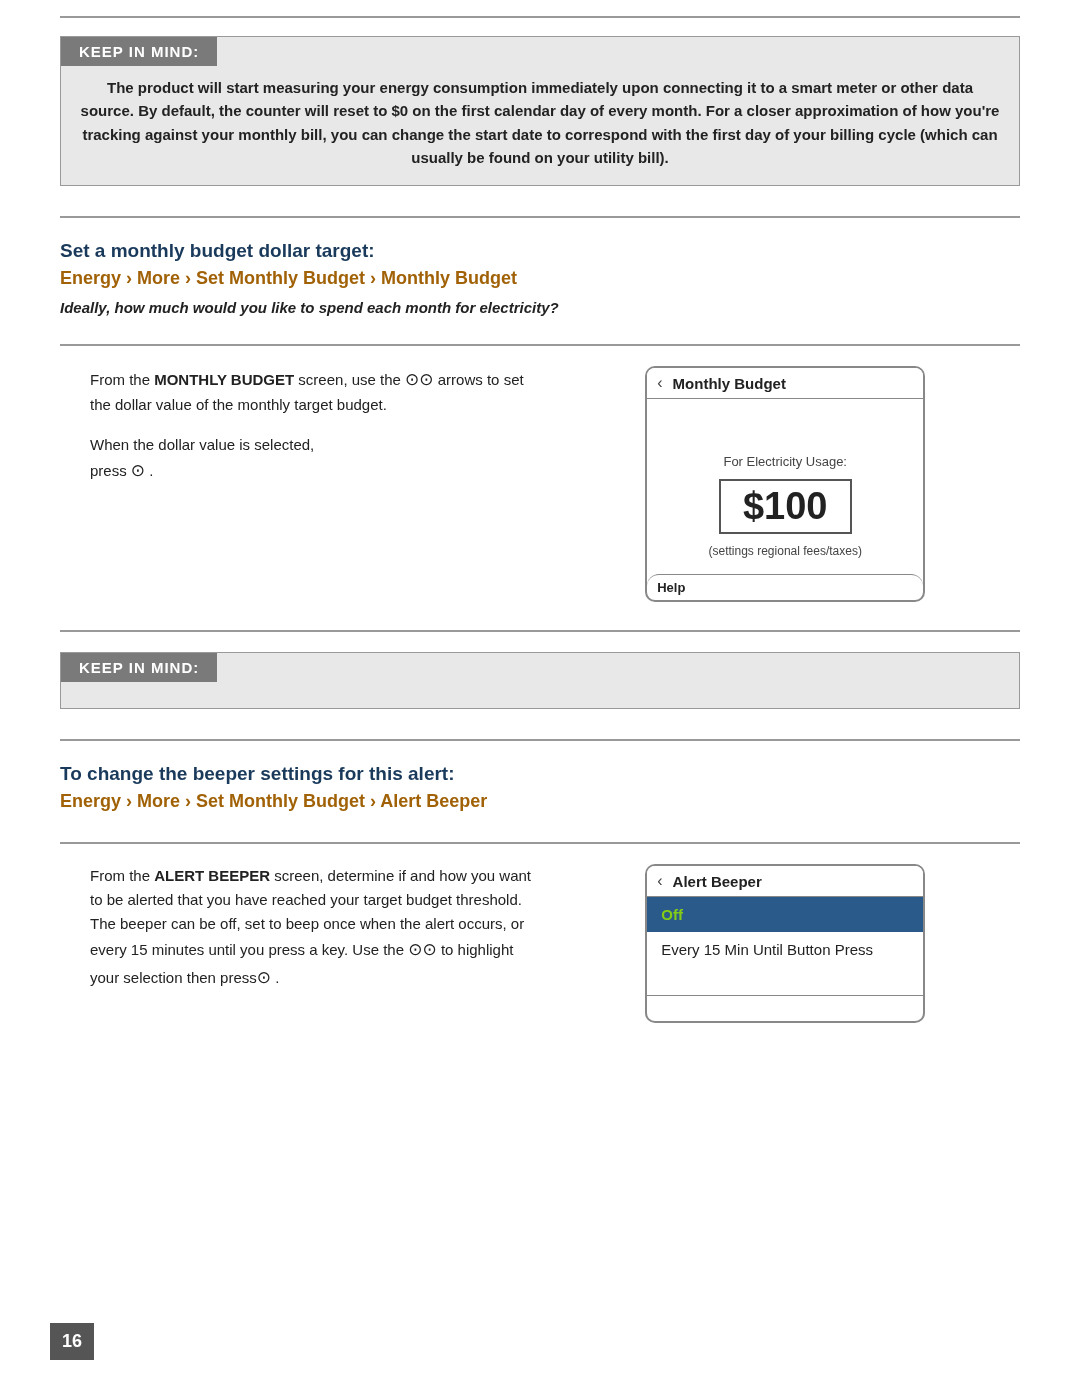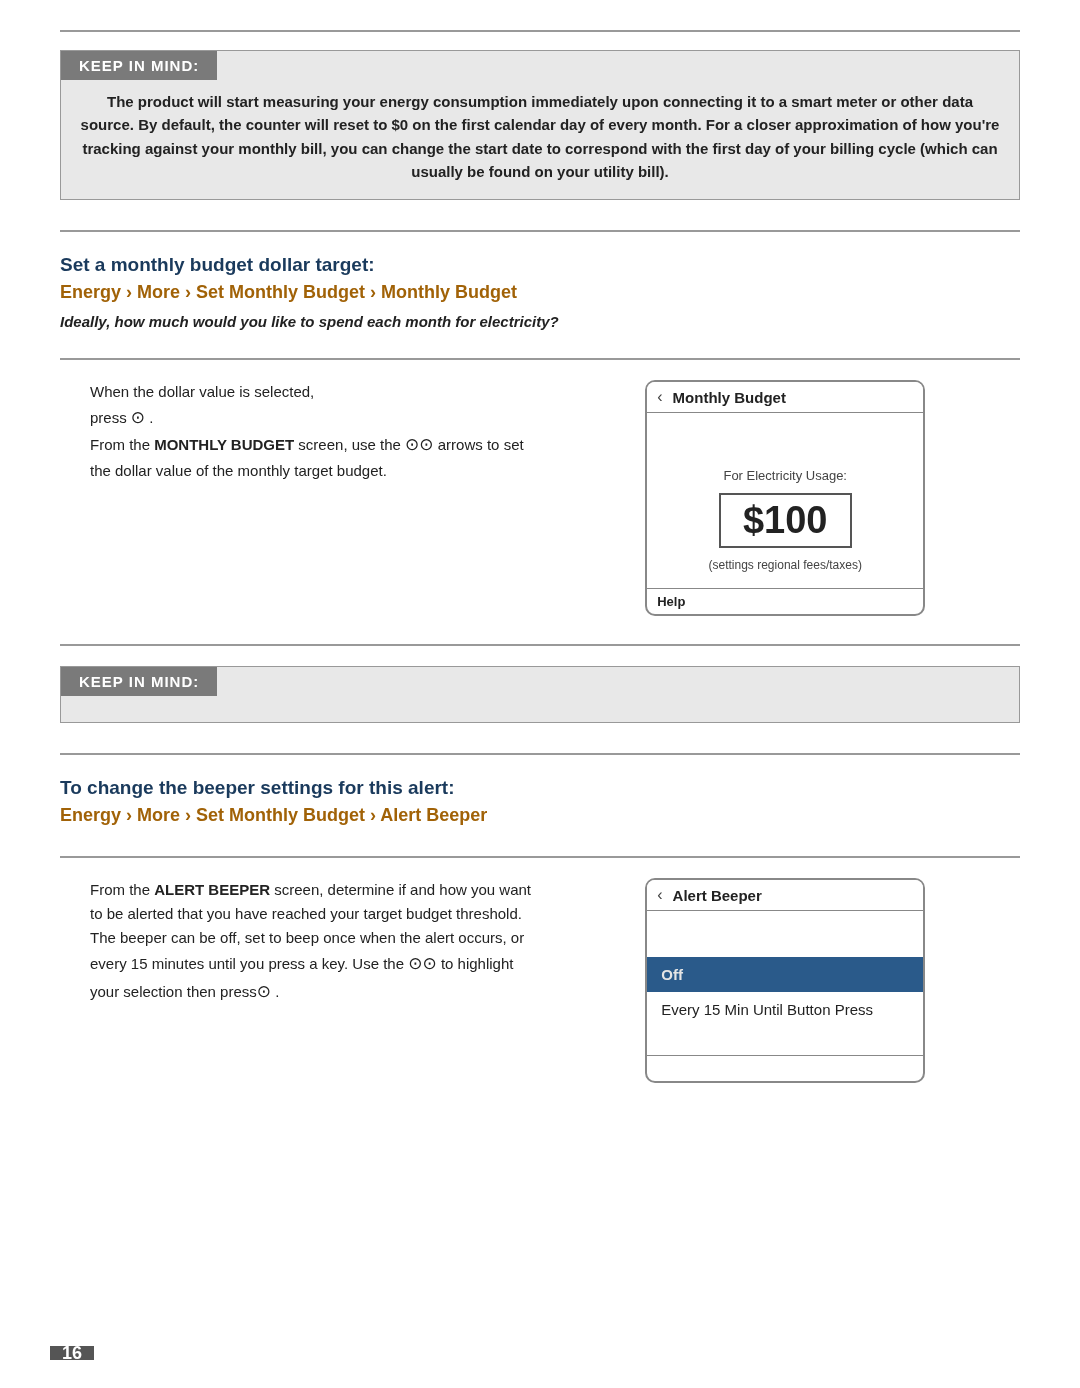--- a/index.html
+++ b/index.html
@@ -9,21 +9,21 @@
       background: #fff;
       color: #222;
       width: 1080px;
       min-height: 1388px;
       padding: 0;
     }
     .page {
       width: 1080px;
       min-height: 1388px;
       background: #fff;
-      padding: 30px 60px 40px 60px;
+      padding: 16px 60px 40px 60px;
       position: relative;
     }
 
     
     .top-line {
       border-top: 2px solid #999;
       margin-bottom: 18px;
     }
 
     
@@ -149,20 +149,21 @@
     }
     .device-body .footnote {
       font-size: 12px;
       color: #444;
       margin-bottom: 8px;
     }
     .device-footer {
       border-top: 1.5px solid #888;
       display: flex;
       padding: 5px 10px;
+      border-radius: 12px;
     }
     .device-footer .foot-btn {
       font-size: 13px;
       font-weight: bold;
       color: #222;
       flex: 1;
     }
 
     
     .device-screen-alert {
@@ -194,41 +195,40 @@
       padding: 0 0 16px 0;
     }
     .alert-option {
       padding: 7px 14px;
       font-size: 15px;
       color: #222;
       line-height: 1.4;
     }
     .alert-option.selected {
       background: #2a5a8a;
-      color: #e5e5e5;
-      font-weight: bold;
-      margin-top: 46px;
+      color: #84cc16;
+      font-weight: bold;
     }
     .alert-footer {
       border-top: 1.5px solid #888;
       height: 26px;
       margin-top: 12px;
     }
 
     
     .page-number {
       position: absolute;
       bottom: 28px;
       left: 50px;
       background: #555;
       color: #fff;
       font-size: 18px;
       font-weight: bold;
       width: 44px;
-      height: 14px;
+      height: 37px;
       display: flex;
       align-items: center;
       justify-content: center;
     }
   </style>
 </head>
 <body>
 
 <div class="page">
   <div class="top-line"></div>
@@ -245,28 +245,28 @@
       <span>Set a monthly budget dollar target:</span><br>
       <span class="breadcrumb">Energy › More › Set Monthly Budget › Monthly Budget</span>
     </div>
     <div class="section-subtext">Ideally, how much would you like to spend each month for electricity?</div>
   </div>
 
   <div class="section-divider"></div>
 
   <div class="two-col">
     <div class="instructions-col">
-      <p>
-        When the dollar value is selected,<br>
-        press <span style="font-size:17px;">⊙</span> .
-      </p>
       <p style="margin-bottom: 16px;">
         From the <strong>MONTHLY BUDGET</strong> screen,
         use the <span style="font-size:17px;">⊙⊙</span> arrows to set the dollar
         value of the monthly target budget.
+      </p>
+      <p>
+        When the dollar value is selected,<br>
+        press <span style="font-size:17px;">⊙</span> .
       </p>
     </div>
     <div class="device-col">
       <div class="device-screen">
         <div class="device-header">
           <span class="back-arrow">‹</span>
           <span class="screen-title">Monthly Budget</span>
         </div>
         <div class="device-body">
           <div class="sub-label">For Electricity Usage:</div>

